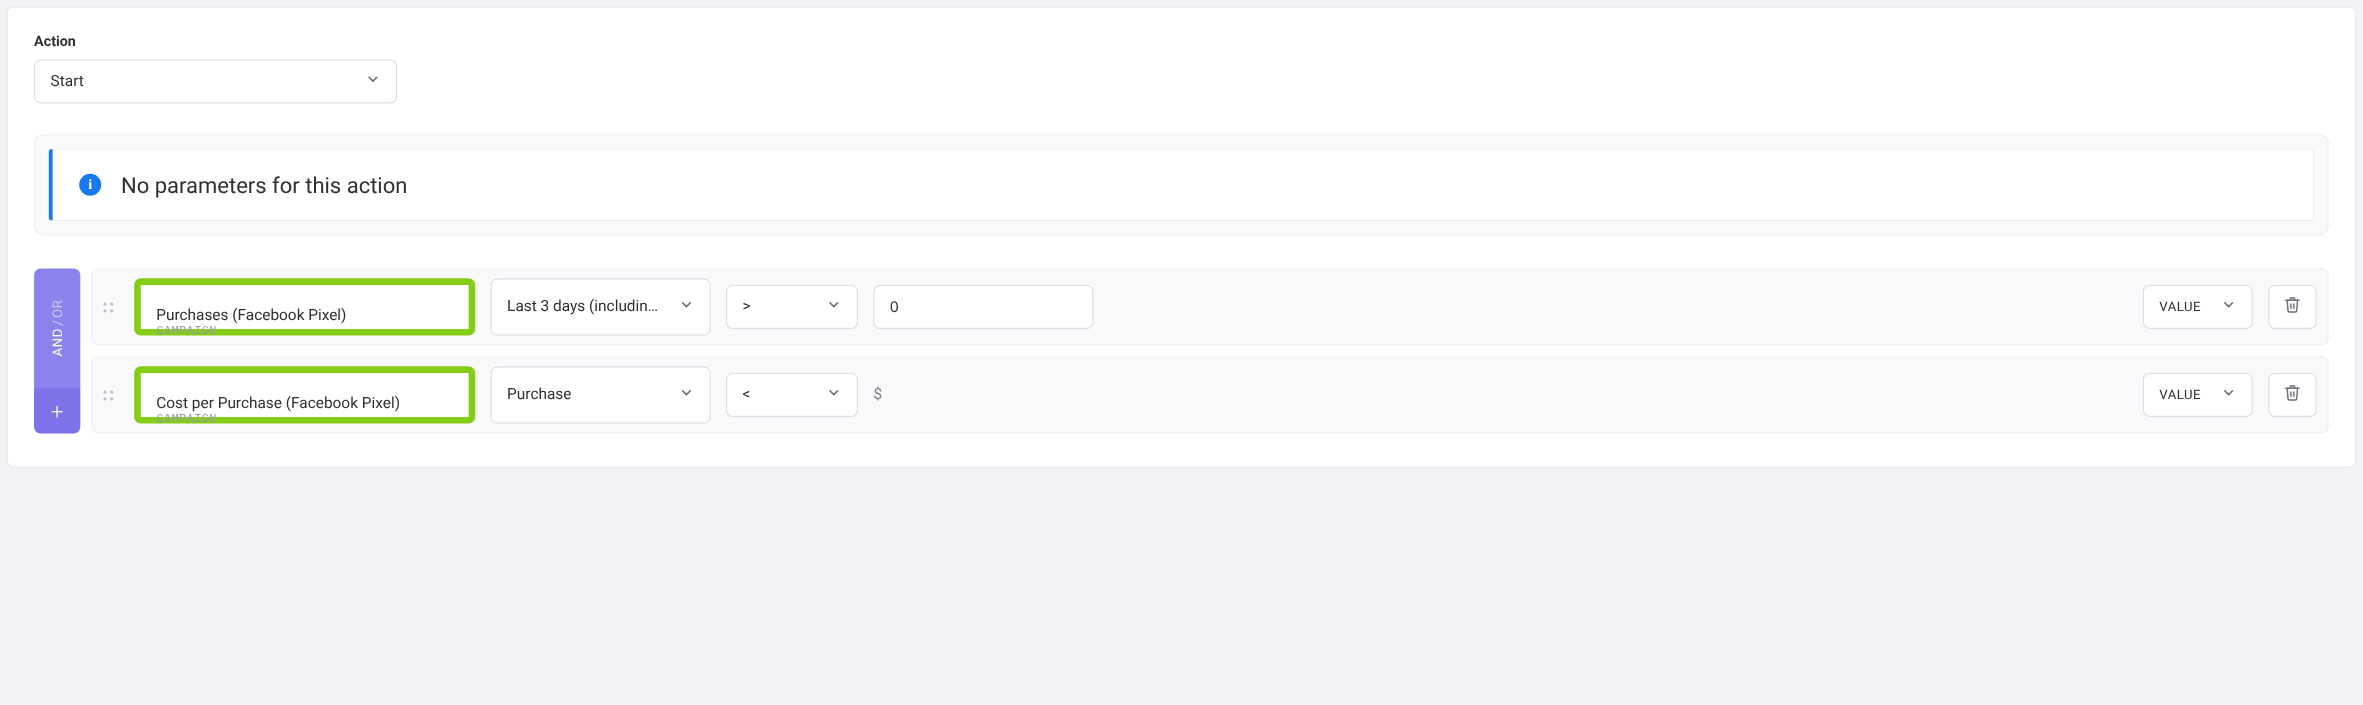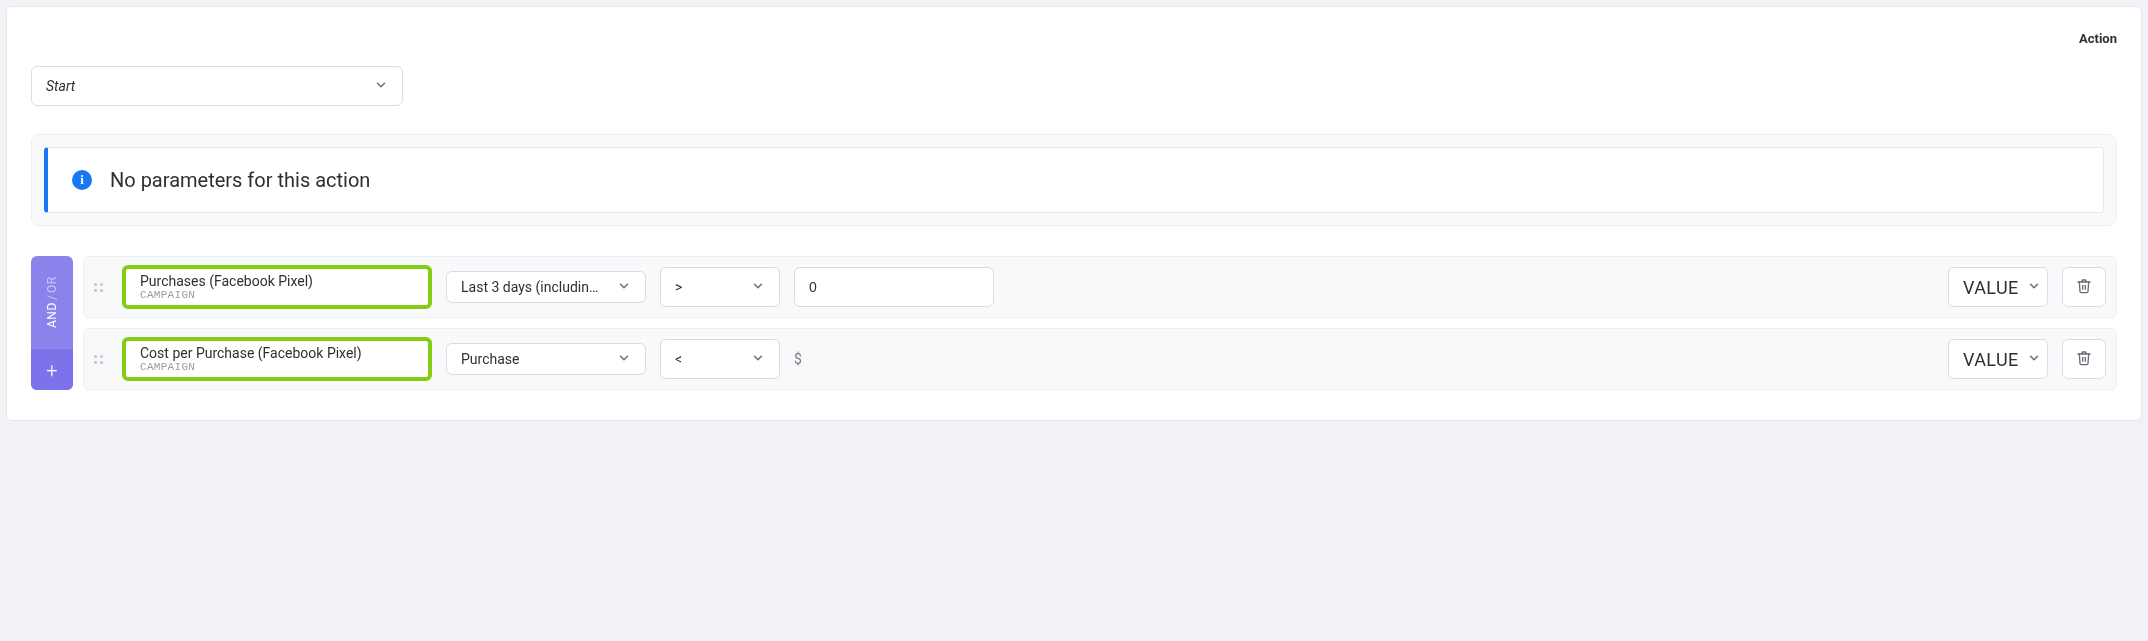--- a/index.html
+++ b/index.html
@@ -19,40 +19,39 @@
   .section-title {
     font-size: 19px;
     font-weight: 400;
     color: #2d2f33;
     margin-bottom: 16px;
   }
   .field-label {
     font-size: 13px;
     font-weight: 700;
     color: #2d2f33;
-    margin-bottom: 20px;
+    margin-bottom: 8px;
     display: block;
-    text-align: right;
   }
   .select {
     position: relative;
     display: flex;
     align-items: center;
     justify-content: space-between;
     background: #ffffff;
     border: 1px solid #dadce2;
     border-radius: 6px;
     padding: 10px 14px;
     height: 40px;
     cursor: pointer;
     font-size: 14px;
     color: #2d2f33;
   }
   .select .chev { color: #6b6d76; flex-shrink: 0; margin-left: 8px; }
-  .select-action { width: 372px; font-style: italic; }
+  .select-action { width: 330px; }
 
   .info-box-wrap {
     background: #f8f9fb;
     border: 1px solid #eceef2;
     border-radius: 8px;
     padding: 12px;
     margin-top: 28px;
     margin-bottom: 30px;
   }
   .info-box {
@@ -129,54 +128,53 @@
     grid-template-columns: repeat(2, 3px);
     grid-template-rows: repeat(2, 3px);
     gap: 3px;
     cursor: grab;
     flex-shrink: 0;
   }
   .drag-handle span { width: 3px; height: 3px; background: #c0c2ca; border-radius: 50%; }
 
   .metric-box {
     background: #ffffff;
-    border: 4px solid #84cc16;
-    border-radius: 6px;
-    padding: 6px 14px;
+    border: 6px solid #84cc16;
+    border-radius: 6px;
+    padding: 20px 14px;
     width: 310px;
     height: 44px;
     display: flex;
     flex-direction: column;
-    justify-content: center;
     cursor: pointer;
     flex-shrink: 0;
   }
   .metric-name { font-size: 14px; color: #2d2f33; line-height: 1.2; }
   .metric-level { font-size: 11px; color: #9a9ca5; letter-spacing: 0.3px; font-family: Liberation Mono, monospace; }
 
-  .period-box { width: 200px; flex-shrink: 0; height: 32px; }
+  .period-box { width: 200px; flex-shrink: 0; height: 52px; }
   .period-box .label { white-space: nowrap; overflow: hidden; text-overflow: ellipsis; }
   .op-box { width: 120px; flex-shrink: 0; height: 40px; }
 
   .value-input {
     background: #ffffff;
     border: 1px solid #dadce2;
     border-radius: 6px;
     padding: 10px 14px;
     height: 40px;
     width: 200px;
     font-size: 14px;
     color: #2d2f33;
     flex-shrink: 0;
     outline: none;
   }
   .unit { color: #7a7c85; font-size: 14px; width: 16px; flex-shrink: 0; }
   .spacer { flex: 1; }
   .value-select { width: 100px; flex-shrink: 0; height: 40px; }
-  .value-select .label { font-size: 18px; letter-spacing: 0.4px; }
+  .value-select .label { font-size: 12px; letter-spacing: 0.4px; }
 
   .trash-btn {
     width: 44px; height: 40px;
     background: #ffffff;
     border: 1px solid #dadce2;
     border-radius: 6px;
     display: flex; align-items: center; justify-content: center;
     cursor: pointer;
     color: #6b6d76;
     flex-shrink: 0;

